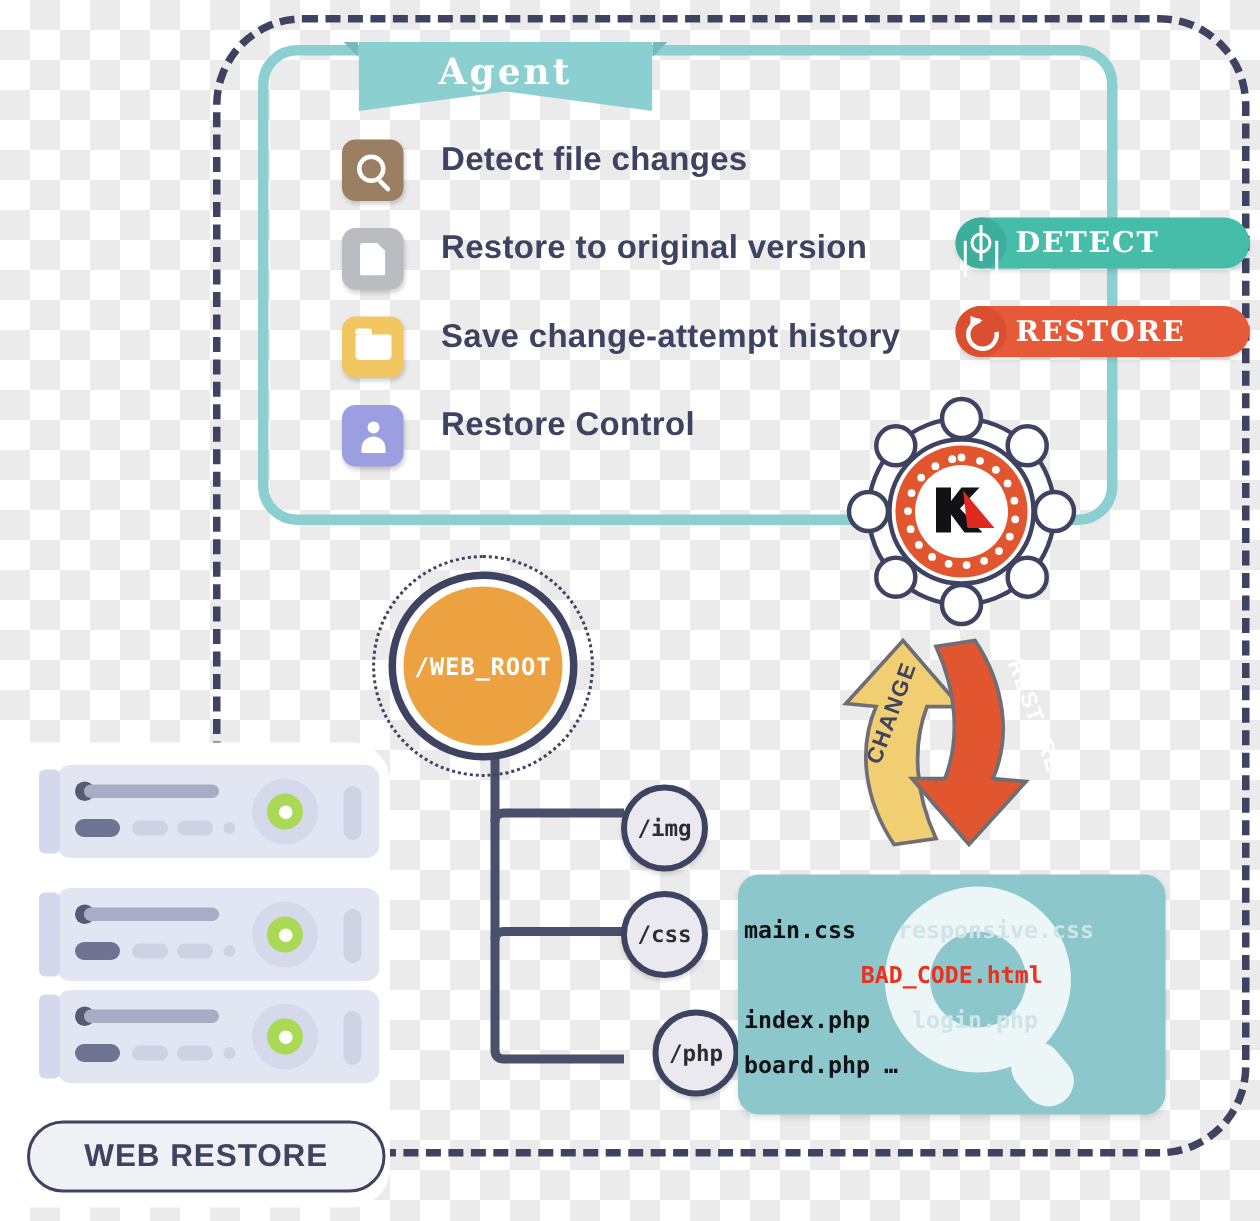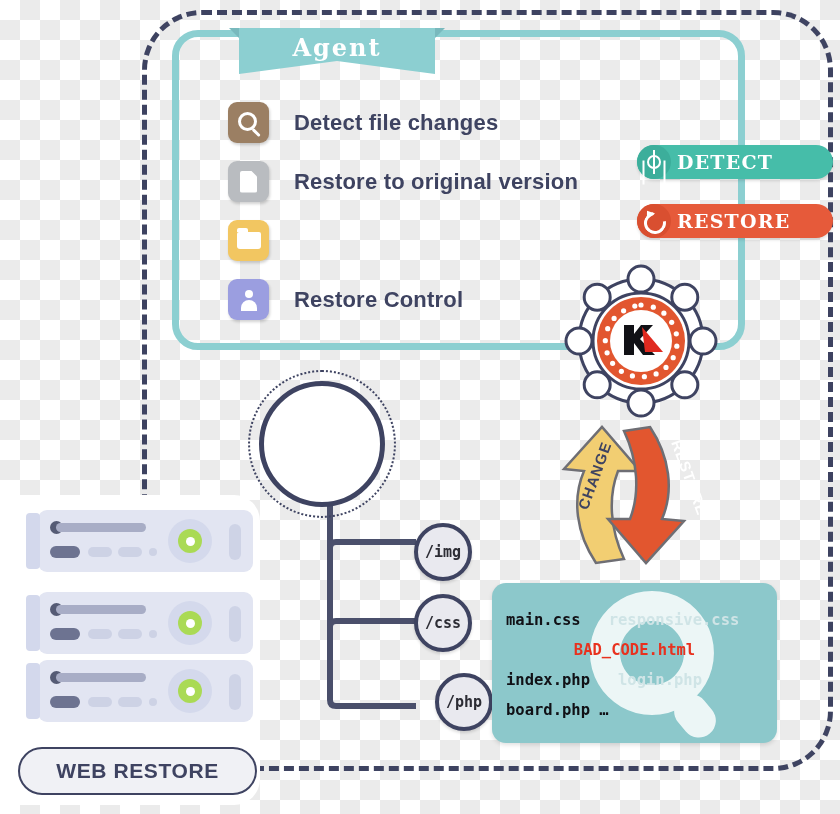--- a/index.html
+++ b/index.html
@@ -42,21 +42,21 @@
     background:#79b9bd;clip-path:polygon(0 0,10px 0,0 10px);
   }
   #agent-ribbon .label{
     position:absolute;left:0;top:5px;width:196px;text-align:center;
     font-family:"DejaVu Serif",serif;font-weight:bold;font-size:24px;
     letter-spacing:2px;color:#ffffff;
   }
 
   
   #feature-list{position:absolute;left:228px;top:93px;width:500px;}
-  .feature-row{display:flex;align-items:center;height:59px;}
+  .feature-row{display:flex;height:59px;}
   .feature-icon{
     width:41px;height:41px;border-radius:9px;flex:0 0 41px;
     position:relative;box-shadow:1px 2px 3px rgba(0,0,0,.18);
     display:flex;align-items:center;justify-content:center;
   }
   .feature-label{
     margin-left:25px;font-size:22px;font-weight:bold;color:#3e4361;
     letter-spacing:.2px;white-space:nowrap;
   }
   .ic-search{background:#9b7f63;}
@@ -176,21 +176,21 @@
     background:#8cc8cb;border-radius:14px;overflow:hidden;
     box-shadow:0 2px 4px rgba(0,0,0,.12);
   }
   #file-panel .watermark{
     position:absolute;left:90px;top:6px;width:160px;height:158px;opacity:.9;
   }
   #file-panel .rows{
     position:absolute;left:0;top:22px;width:285px;
     font-family:"DejaVu Sans Mono",monospace;font-weight:bold;font-size:15.5px;
   }
-  .frow{height:30px;line-height:30px;white-space:nowrap;padding-left:14px;color:#111116;}
+  .frow{height:30px;line-height:30px;white-space:nowrap;padding-left:4px;color:#111116;}
   .frow.center{text-align:center;padding-left:0;}
   .fdim{color:#cfe4e6;}
   .fbad{color:#e8311e;}
 
   
   #arrows{position:absolute;left:558px;top:425px;width:158px;height:140px;}
   .arrow-text{
     position:absolute;font-family:"Liberation Sans",sans-serif;font-weight:bold;
     font-size:15px;letter-spacing:1px;
   }
@@ -334,20 +334,21 @@
   <div class="feature-row">
     <div class="feature-icon ic-file">
       <div class="glyph-file"></div>
     </div>
     <div class="feature-label">Restore to original version</div>
   </div>
   <div class="feature-row">
     <div class="feature-icon ic-folder">
       <div class="glyph-folder"></div>
     </div>
+    <div class="feature-label">Save change-attempt history</div>
   </div>
   <div class="feature-row">
     <div class="feature-icon ic-user">
       <div class="glyph-user"></div>
     </div>
     <div class="feature-label">Restore Control</div>
   </div>
 </div>
 
 <div class="pill" id="pill-detect">
@@ -368,20 +369,23 @@
   <g fill="none" stroke="#4a4f6b" stroke-width="6">
     <path d="M330 482 L330 700 Q330 706 336 706 L416 706"></path>
     <path d="M330 627 Q330 621 336 621 L416 621"></path>
     <path d="M330 548 Q330 542 336 542 L416 542"></path>
   </g>
 </svg>
 
 <div id="web-root">
   <div class="dotted"></div>
   <div class="ring"></div>
+  <div class="disc">
+    <span>/WEB_ROOT</span>
+  </div>
 </div>
 
 <div class="tree-node" id="node-img">
   <span>/img</span>
 </div>
 <div class="tree-node" id="node-css">
   <span>/css</span>
 </div>
 <div class="tree-node" id="node-php">
   <span>/php</span>

